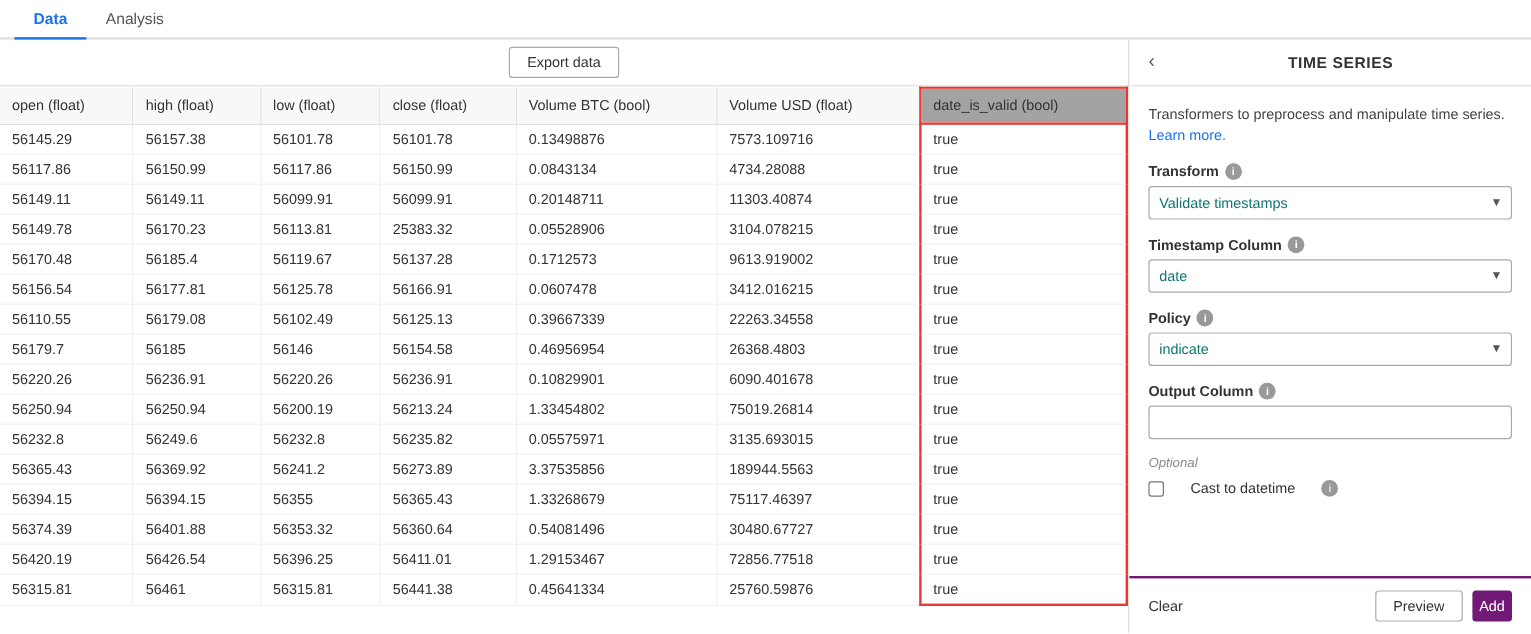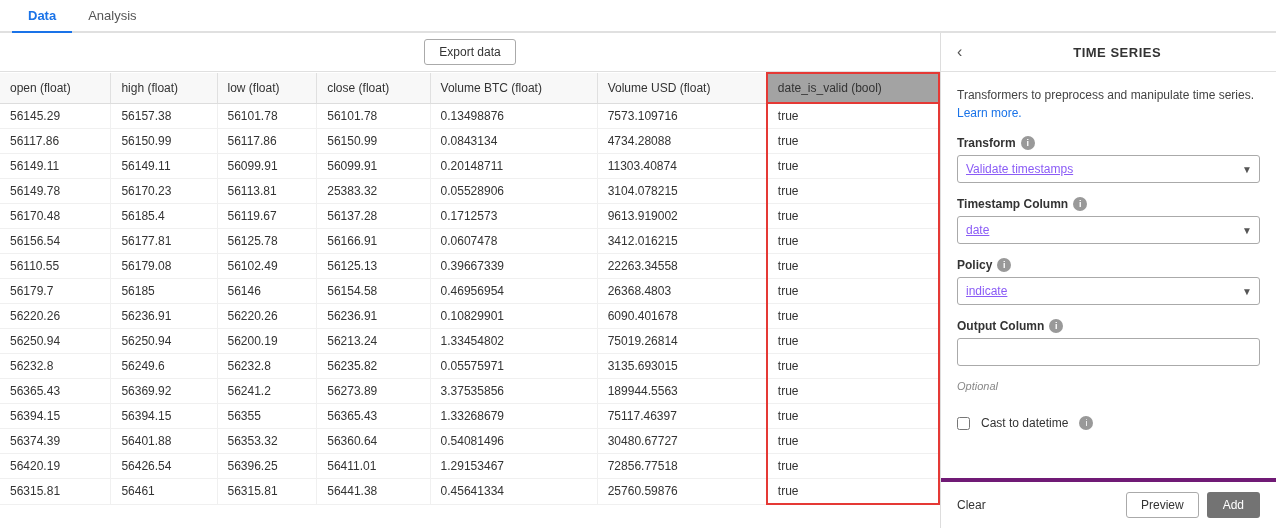--- a/index.html
+++ b/index.html
@@ -39,36 +39,36 @@
     .panel-body { padding: 14px 16px; flex: 1; overflow-y: auto; }
 
     .panel-desc { font-size: 12px; color: #444; margin-bottom: 14px; line-height: 1.5; }
     .panel-desc a { color: #1a73e8; text-decoration: none; }
 
     .form-group { margin-bottom: 14px; }
     .form-label { font-size: 12px; font-weight: 600; color: #333; display: flex; align-items: center; gap: 5px; margin-bottom: 5px; }
     .info-icon { width: 14px; height: 14px; border-radius: 50%; background: #999; color: #fff; font-size: 9px; display: inline-flex; align-items: center; justify-content: center; cursor: help; flex-shrink: 0; }
 
     .select-wrapper { position: relative; }
-    .form-select { width: 100%; padding: 6px 28px 6px 8px; border: 1px solid #aaa; border-radius: 3px; font-size: 12px; color: #8b5cf6; background: #fff; appearance: none; cursor: pointer; text-decoration: underline; }
+    .form-select { width: 100%; padding: 6px 28px 6px 8px; border: 1px solid #aaa; border-radius: 3px; font-size: 12px; color: #0f766e; background: #fff; appearance: none; cursor: pointer; }
     .select-arrow { position: absolute; right: 8px; top: 50%; transform: translateY(-50%); pointer-events: none; color: #555; font-size: 10px; }
 
     .form-input { width: 100%; padding: 6px 8px; border: 1px solid #aaa; border-radius: 3px; font-size: 12px; color: #333; background: #fff; }
 
-    .optional-label { font-size: 11px; color: #888; font-style: italic; margin-bottom: 24px; display: block; }
-
-    .checkbox-row { display: flex; align-items: center; gap: 11px; margin-bottom: 14px; }
+    .optional-label { font-size: 11px; color: #888; font-style: italic; margin-bottom: 8px; display: block; }
+
+    .checkbox-row { display: flex; align-items: center; gap: 22px; margin-bottom: 14px; }
     .checkbox-row input[type=checkbox] { width: 13px; height: 13px; cursor: pointer; }
     .checkbox-label { font-size: 12px; color: #333; }
 
-    .panel-footer { display: flex; justify-content: space-between; align-items: center; padding: 10px 16px; border-top: 4px solid #701a75; }
+    .panel-footer { display: flex; justify-content: space-between; align-items: center; padding: 10px 16px; border-top: 2px solid #701a75; }
     .clear-btn { background: none; border: none; color: #333; font-size: 12px; cursor: pointer; padding: 5px 0; }
     .footer-right { display: flex; gap: 8px; }
     .preview-btn { padding: 5px 14px; background: #fff; border: 1px solid #aaa; border-radius: 3px; font-size: 12px; cursor: pointer; color: #333; }
-    .add-btn { padding: 5px 16px; background: #737373; border: none; border-radius: 3px; font-size: 12px; cursor: pointer; color: #fff; font-weight: 500; }
+    .add-btn { padding: 5px 6px; background: #701a75; border: none; border-radius: 3px; font-size: 12px; cursor: pointer; color: #fff; font-weight: 500; }
   </style>
 </head>
 <body>
 
 <div class="top-tabs">
   <div class="tab active">Data</div>
   <div class="tab">Analysis</div>
 </div>
 
 <div class="main-layout">
@@ -78,21 +78,21 @@
       <button class="export-btn">Export data</button>
     </div>
     <div class="table-wrapper">
       <table>
         <thead>
           <tr>
             <th>open (float)</th>
             <th>high (float)</th>
             <th>low (float)</th>
             <th>close (float)</th>
-            <th>Volume BTC (float)</th>
+            <th>Volume BTC (bool)</th>
             <th>Volume USD (float)</th>
             <th>date_is_valid (bool)</th>
           </tr>
         </thead>
         <tbody id="table-body">
         <tr>
               <td>56145.29</td>
               <td>56157.38</td>
               <td>56101.78</td>
               <td>56101.78</td>

